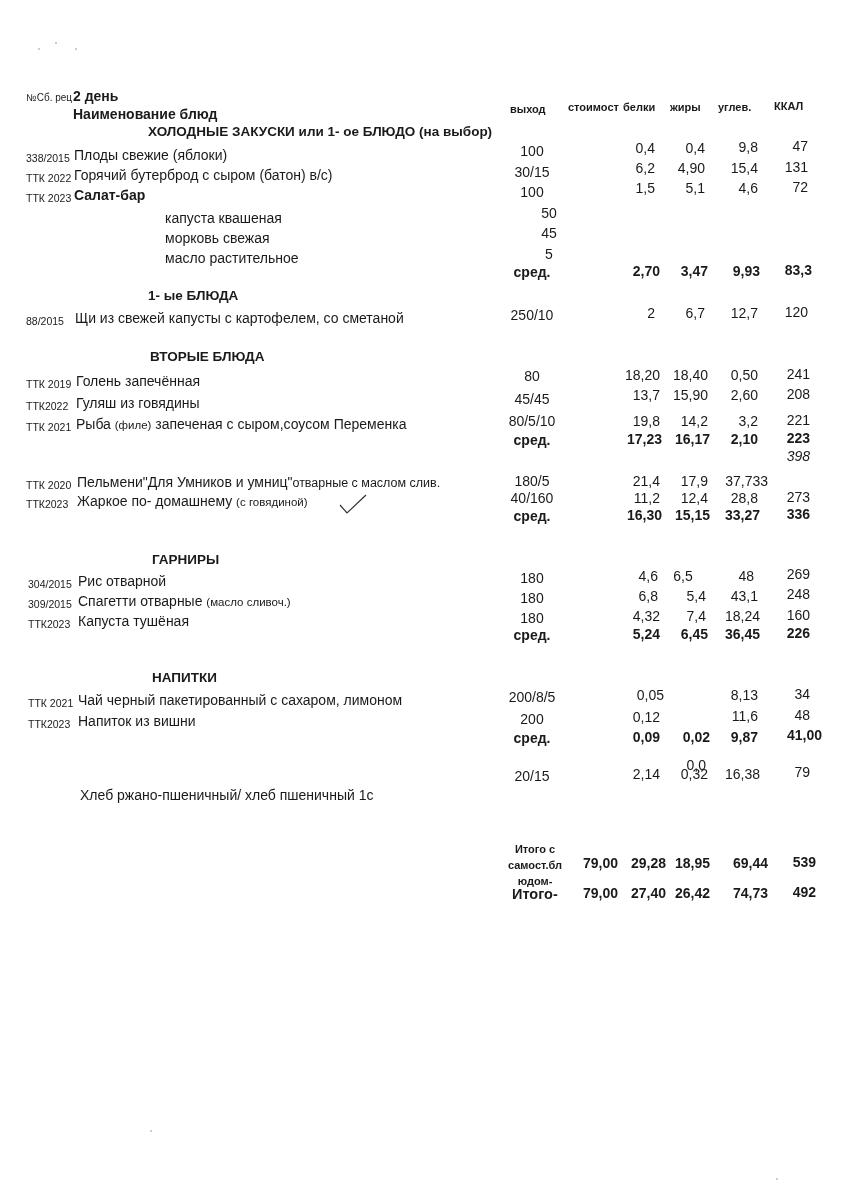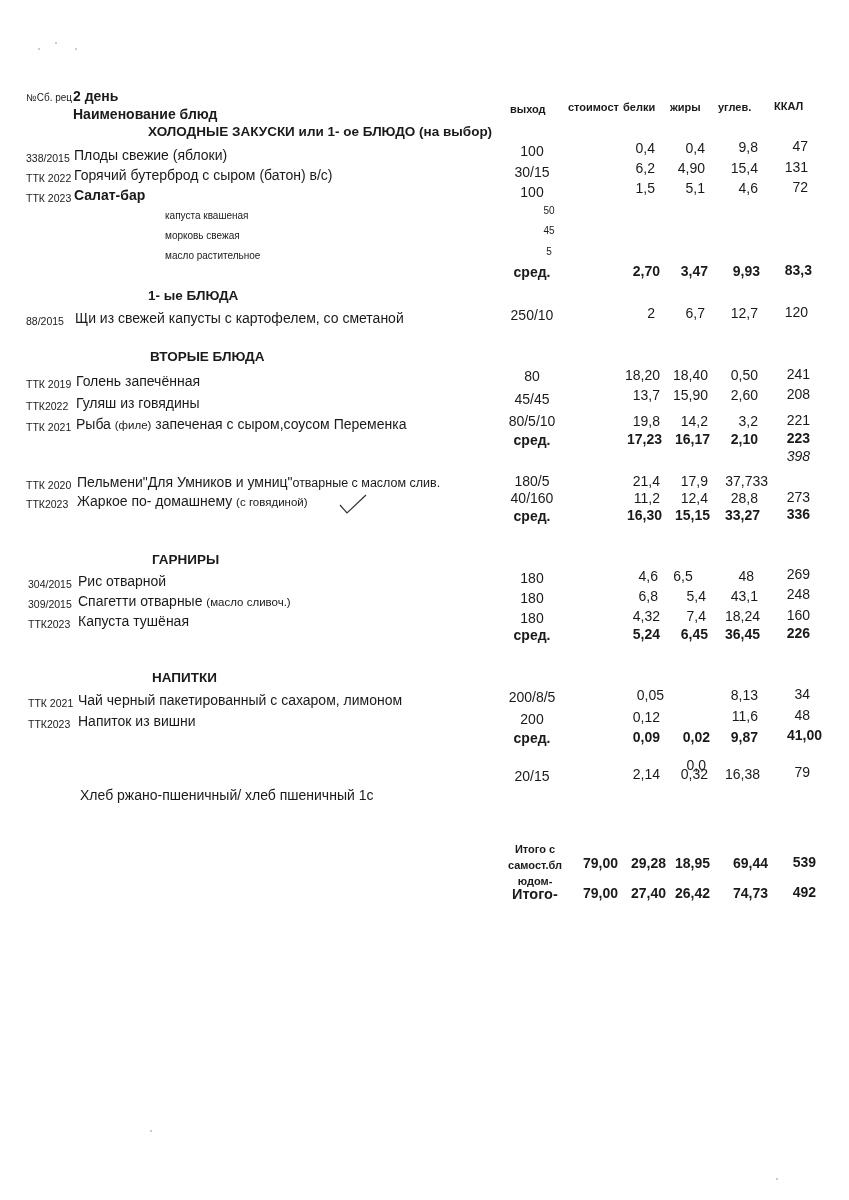--- a/index.html
+++ b/index.html
@@ -7,21 +7,21 @@
          font-family: "Liberation Sans", sans-serif; color: #1a1a1a; }
   .abs { position: absolute; white-space: nowrap; }
   .code { font-size: 10.5px; }
   .name { font-size: 14px; }
   .small { font-size: 11.5px; }
   .bold { font-weight: bold; text-align: center; }
   .hdr { font-size: 11px; font-weight: bold; }
   .sec { font-size: 13.5px; font-weight: bold; }
   .num { font-size: 14px; text-align: right; }
   .ctr { text-align: center; }
-  .ingr { font-size: 10px; padding-left: 17px; }
+  .ingr { font-size: 14px; padding-left: 17px; }
   .speck { position: absolute; width: 2px; height: 2px; background: #bbb; border-radius: 1px; }
 </style>
 </head>
 <body>
 
 <div class="speck" style="left:38px;top:48px;"></div>
 <div class="speck" style="left:55px;top:42px;"></div>
 <div class="speck" style="left:75px;top:48px;"></div>
 
 <div class="abs" style="left:26px;top:92px;font-size:10px;">№Сб. рец</div>

